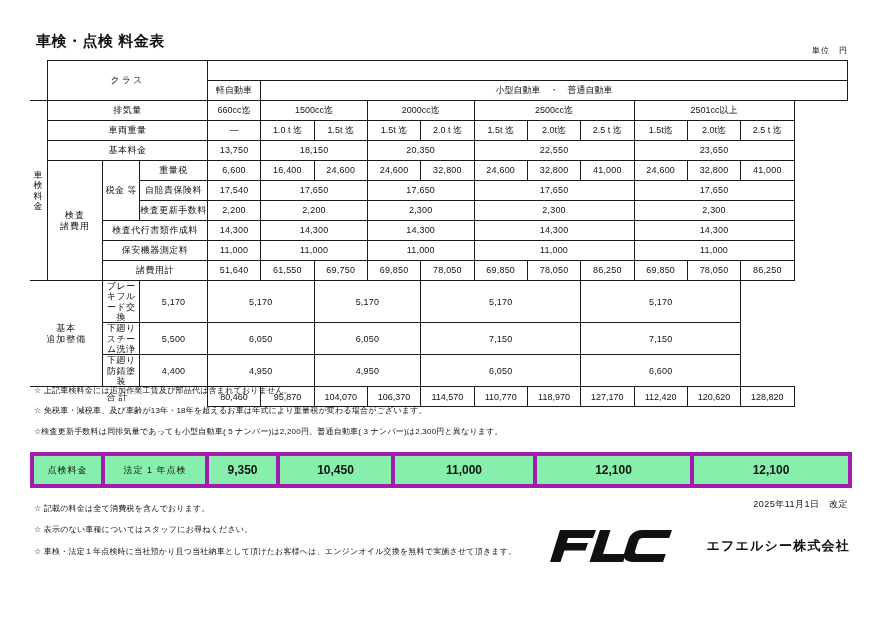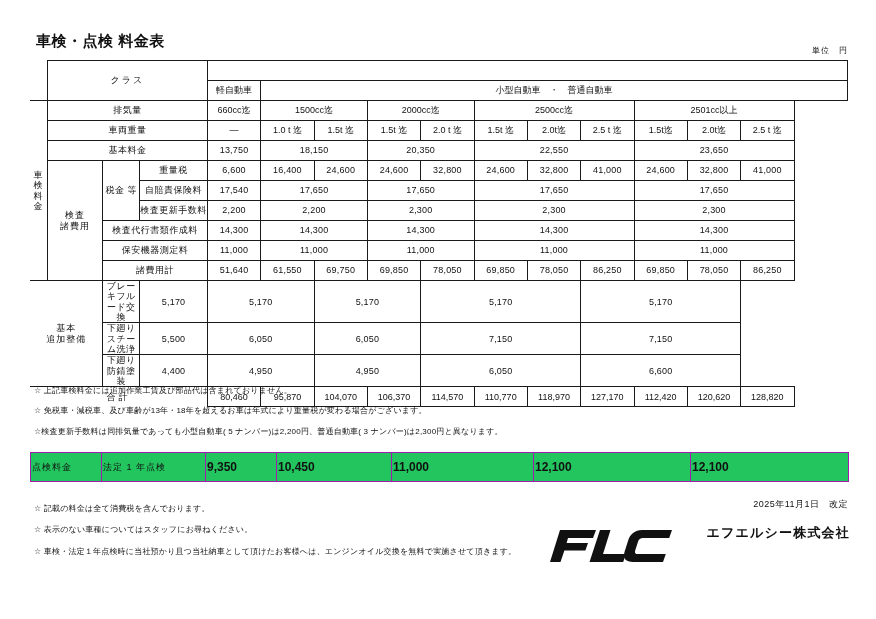--- a/index.html
+++ b/index.html
@@ -114,24 +114,25 @@
     left: 30px;
     top: 452px;
     width: 818px;
   }
   table.insp {
     border-collapse: collapse;
     width: 100%;
     table-layout: fixed;
   }
   table.insp td {
-    border: 1px solid #a21caf;
+    border: 4px solid #a21caf;
+    text-align: center;
     vertical-align: middle;
     height: 26px;
-    background: #22c55e;
+    background: #86efac;
   }
   td.insp-label { font-size: 9px; letter-spacing: 1px; }
   td.insp-num { font-size: 12px; font-weight: bold; }
 
   
   .revision {
     position: absolute;
     right: 28px;
     top: 498px;
     font-size: 9px;
@@ -145,21 +146,21 @@
     top: 504px;
     width: 520px;
   }
   .footer-notes .note-line { margin-bottom: 11px; }
 
   .brand {
     position: absolute;
     right: 26px;
     top: 524px;
     display: flex;
-    align-items: flex-start;
+    align-items: center;
     gap: 18px;
   }
   .flc-logo { display: block; }
   .brand-text {
     display: flex;
     flex-direction: column;
     gap: 5px;
   }
   .brand-line {
     font-size: 13px;

